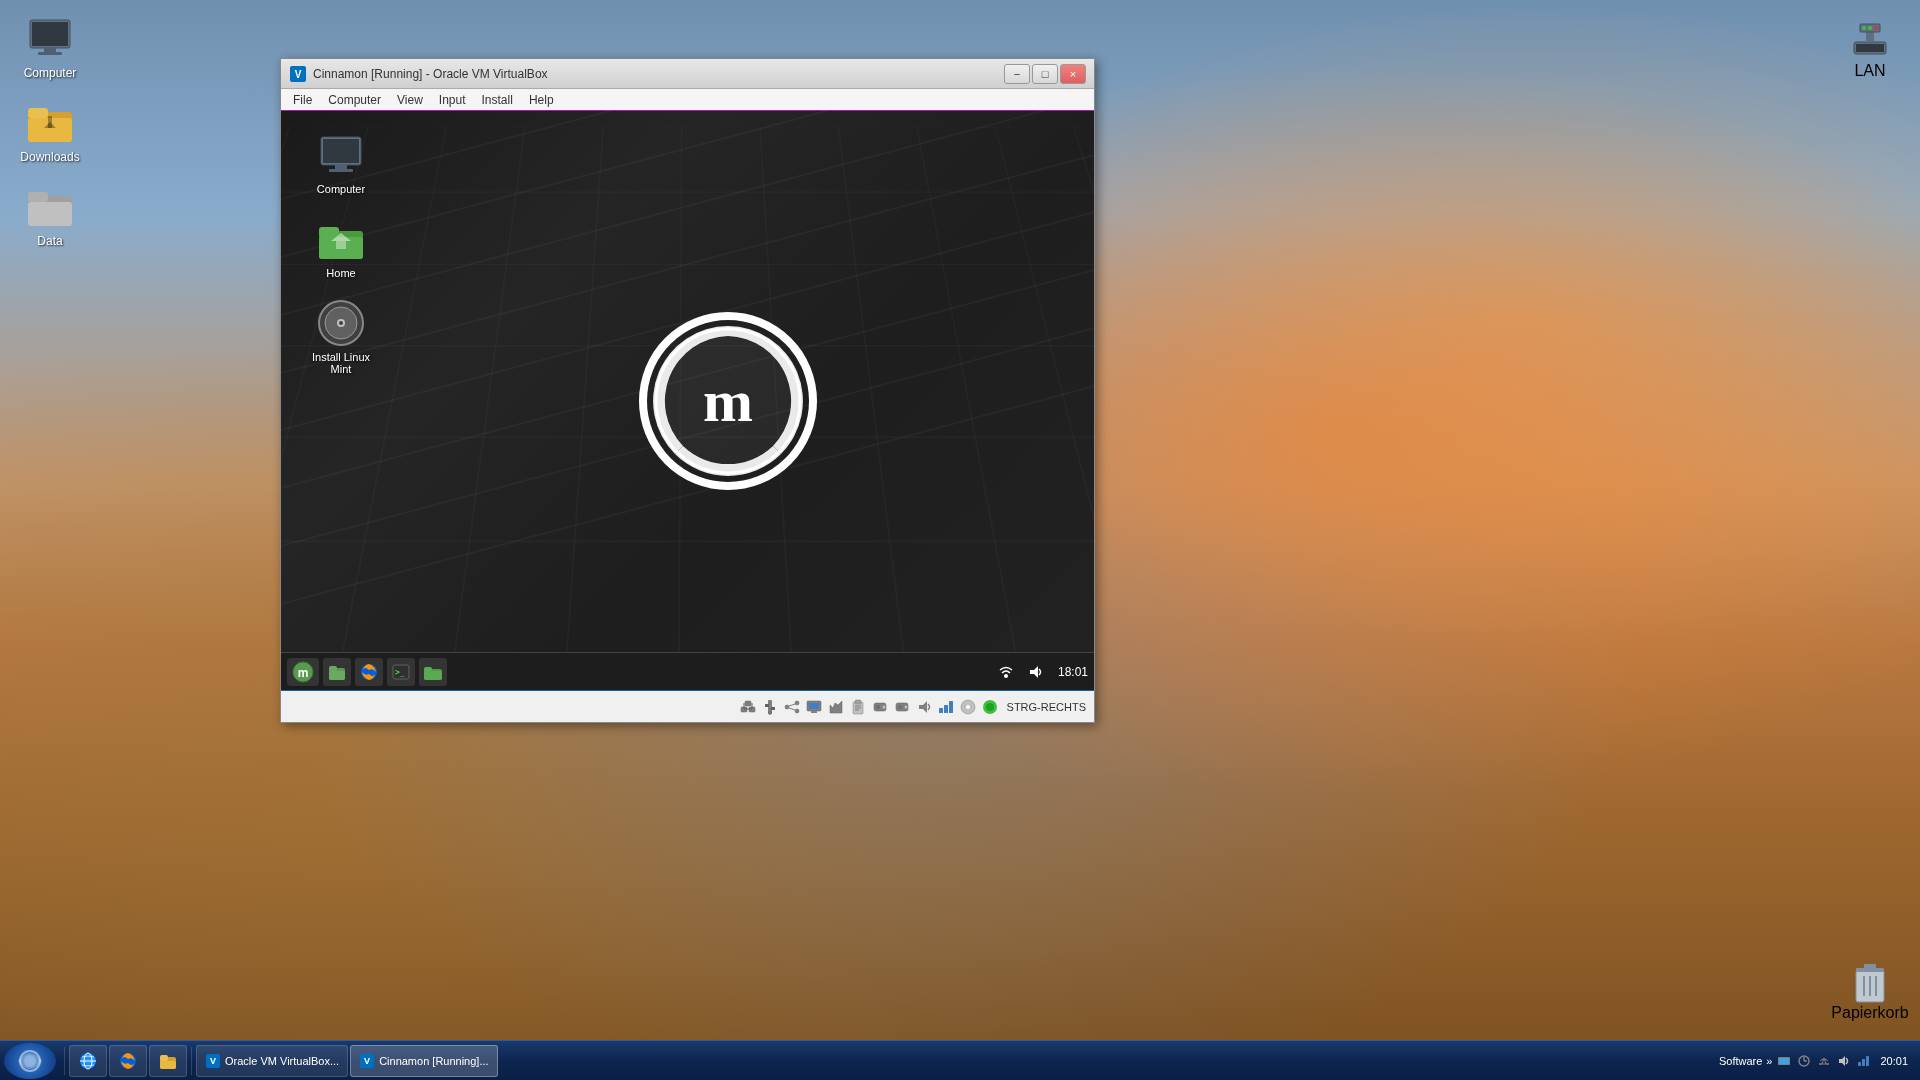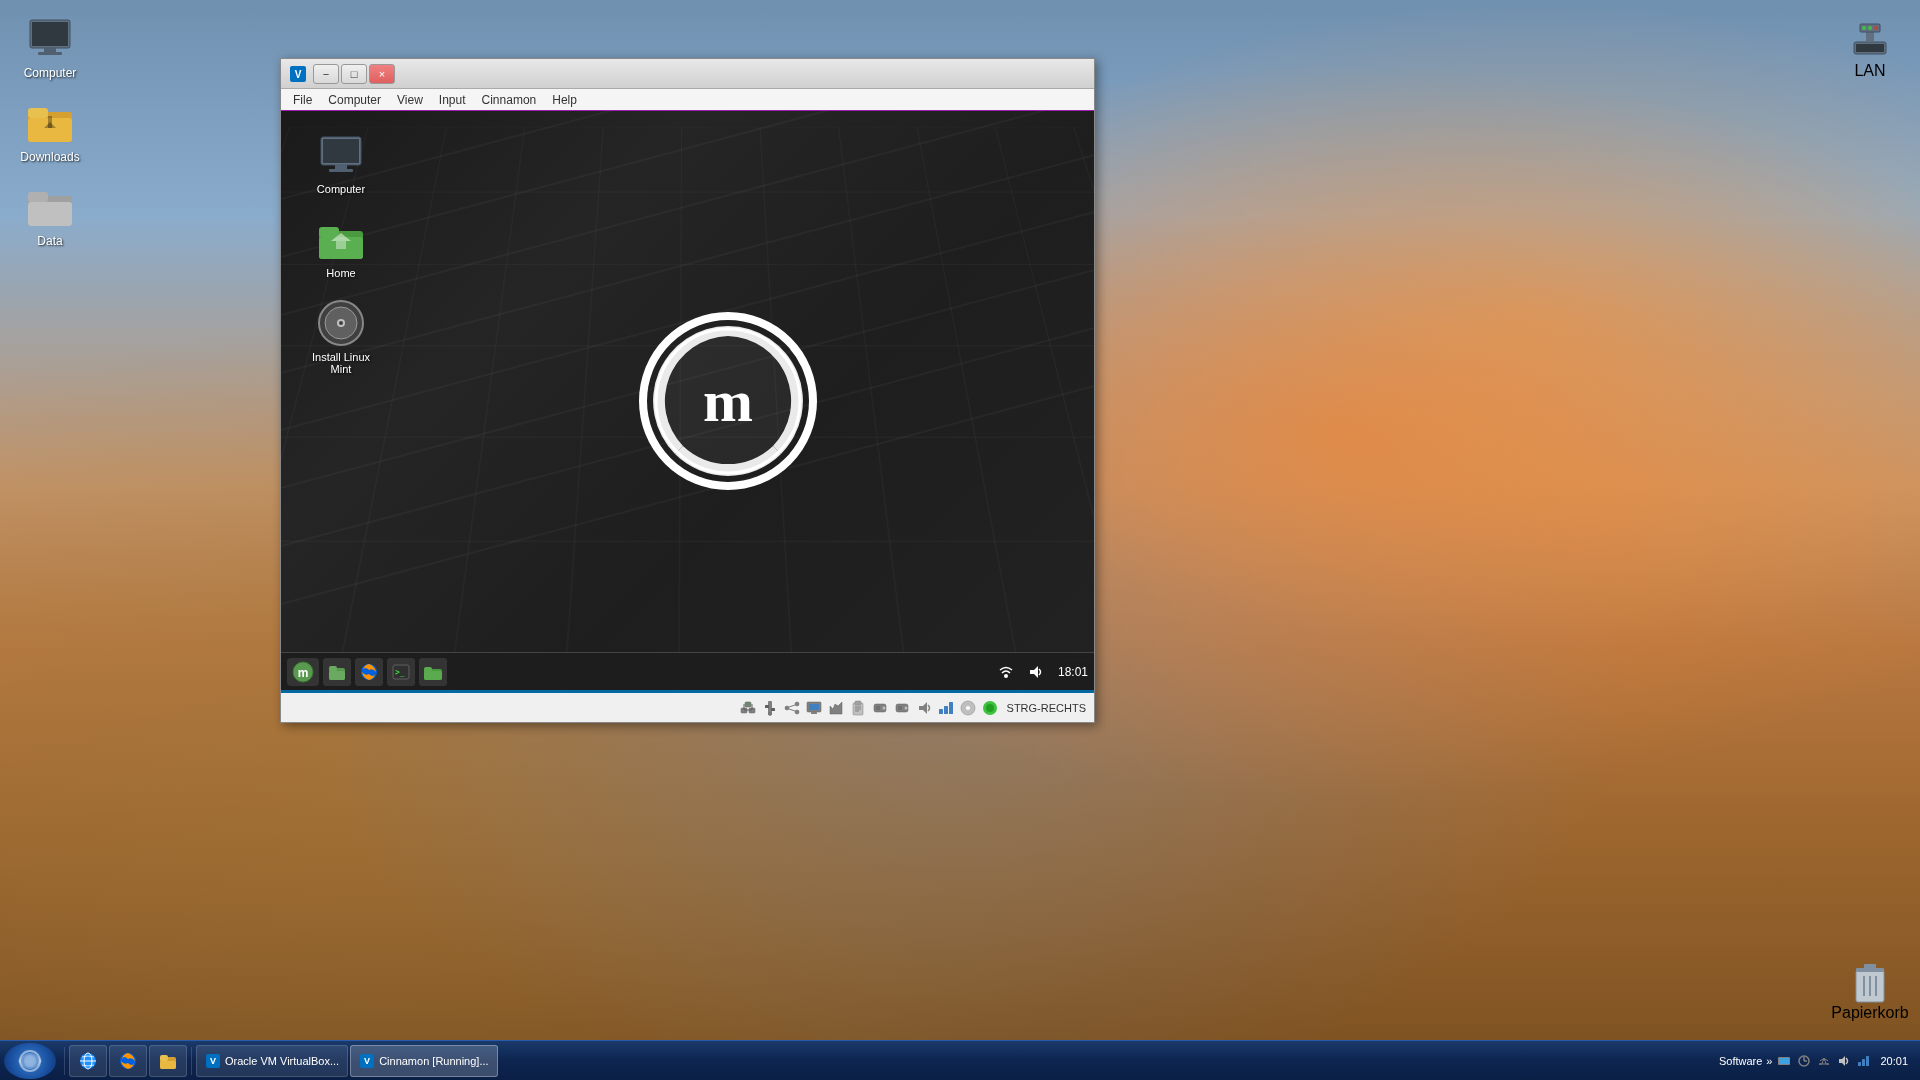--- a/index.html
+++ b/index.html
@@ -312,21 +312,21 @@
       align-items: center;
       gap: 14px;
       color: white;
       font-size: 11px;
     }
 
     
     .vbox-statusbar {
       height: 32px;
       background: #f0f0f0;
-      border-top: 3px solid #0369a1;
+      border-top: 1px solid #0369a1;
       display: flex;
       align-items: center;
       justify-content: flex-end;
       padding: 0 8px;
       gap: 4px;
     }
 
     .vbox-status-icon {
       width: 18px;
       height: 18px;
@@ -505,33 +505,34 @@
 
   <div class="vbox-window">
 
     <div class="vbox-titlebar">
       <div class="vbox-title-icon">
         <svg width="18" height="18" viewBox="0 0 18 18">
           <rect x="1" y="1" width="16" height="16" rx="2" fill="#0070c0"></rect>
           <text x="9" y="13" text-anchor="middle" fill="white" font-size="10" font-weight="bold">V</text>
         </svg>
       </div>
+      <span class="vbox-title-text">Cinnamon [Running] - Oracle VM VirtualBox</span>
       <div class="vbox-controls">
         <div class="vbox-btn">−</div>
         <div class="vbox-btn">□</div>
         <div class="vbox-btn close">×</div>
       </div>
     </div>
 
     <div class="vbox-menubar">
       <div class="vbox-menu-item">File</div>
       <div class="vbox-menu-item">Computer</div>
       <div class="vbox-menu-item">View</div>
       <div class="vbox-menu-item">Input</div>
-      <div class="vbox-menu-item">Cinnamon</div>
+      <div class="vbox-menu-item">Install</div>
       <div class="vbox-menu-item">Help</div>
     </div>
 
     <div class="vm-screen">
       <div class="lm-desktop">
 
         <div class="lm-grid"></div>
 
         <div class="lm-lines">
           <div class="lm-line" style="top:15%; transform:rotate(-15deg)"></div>

